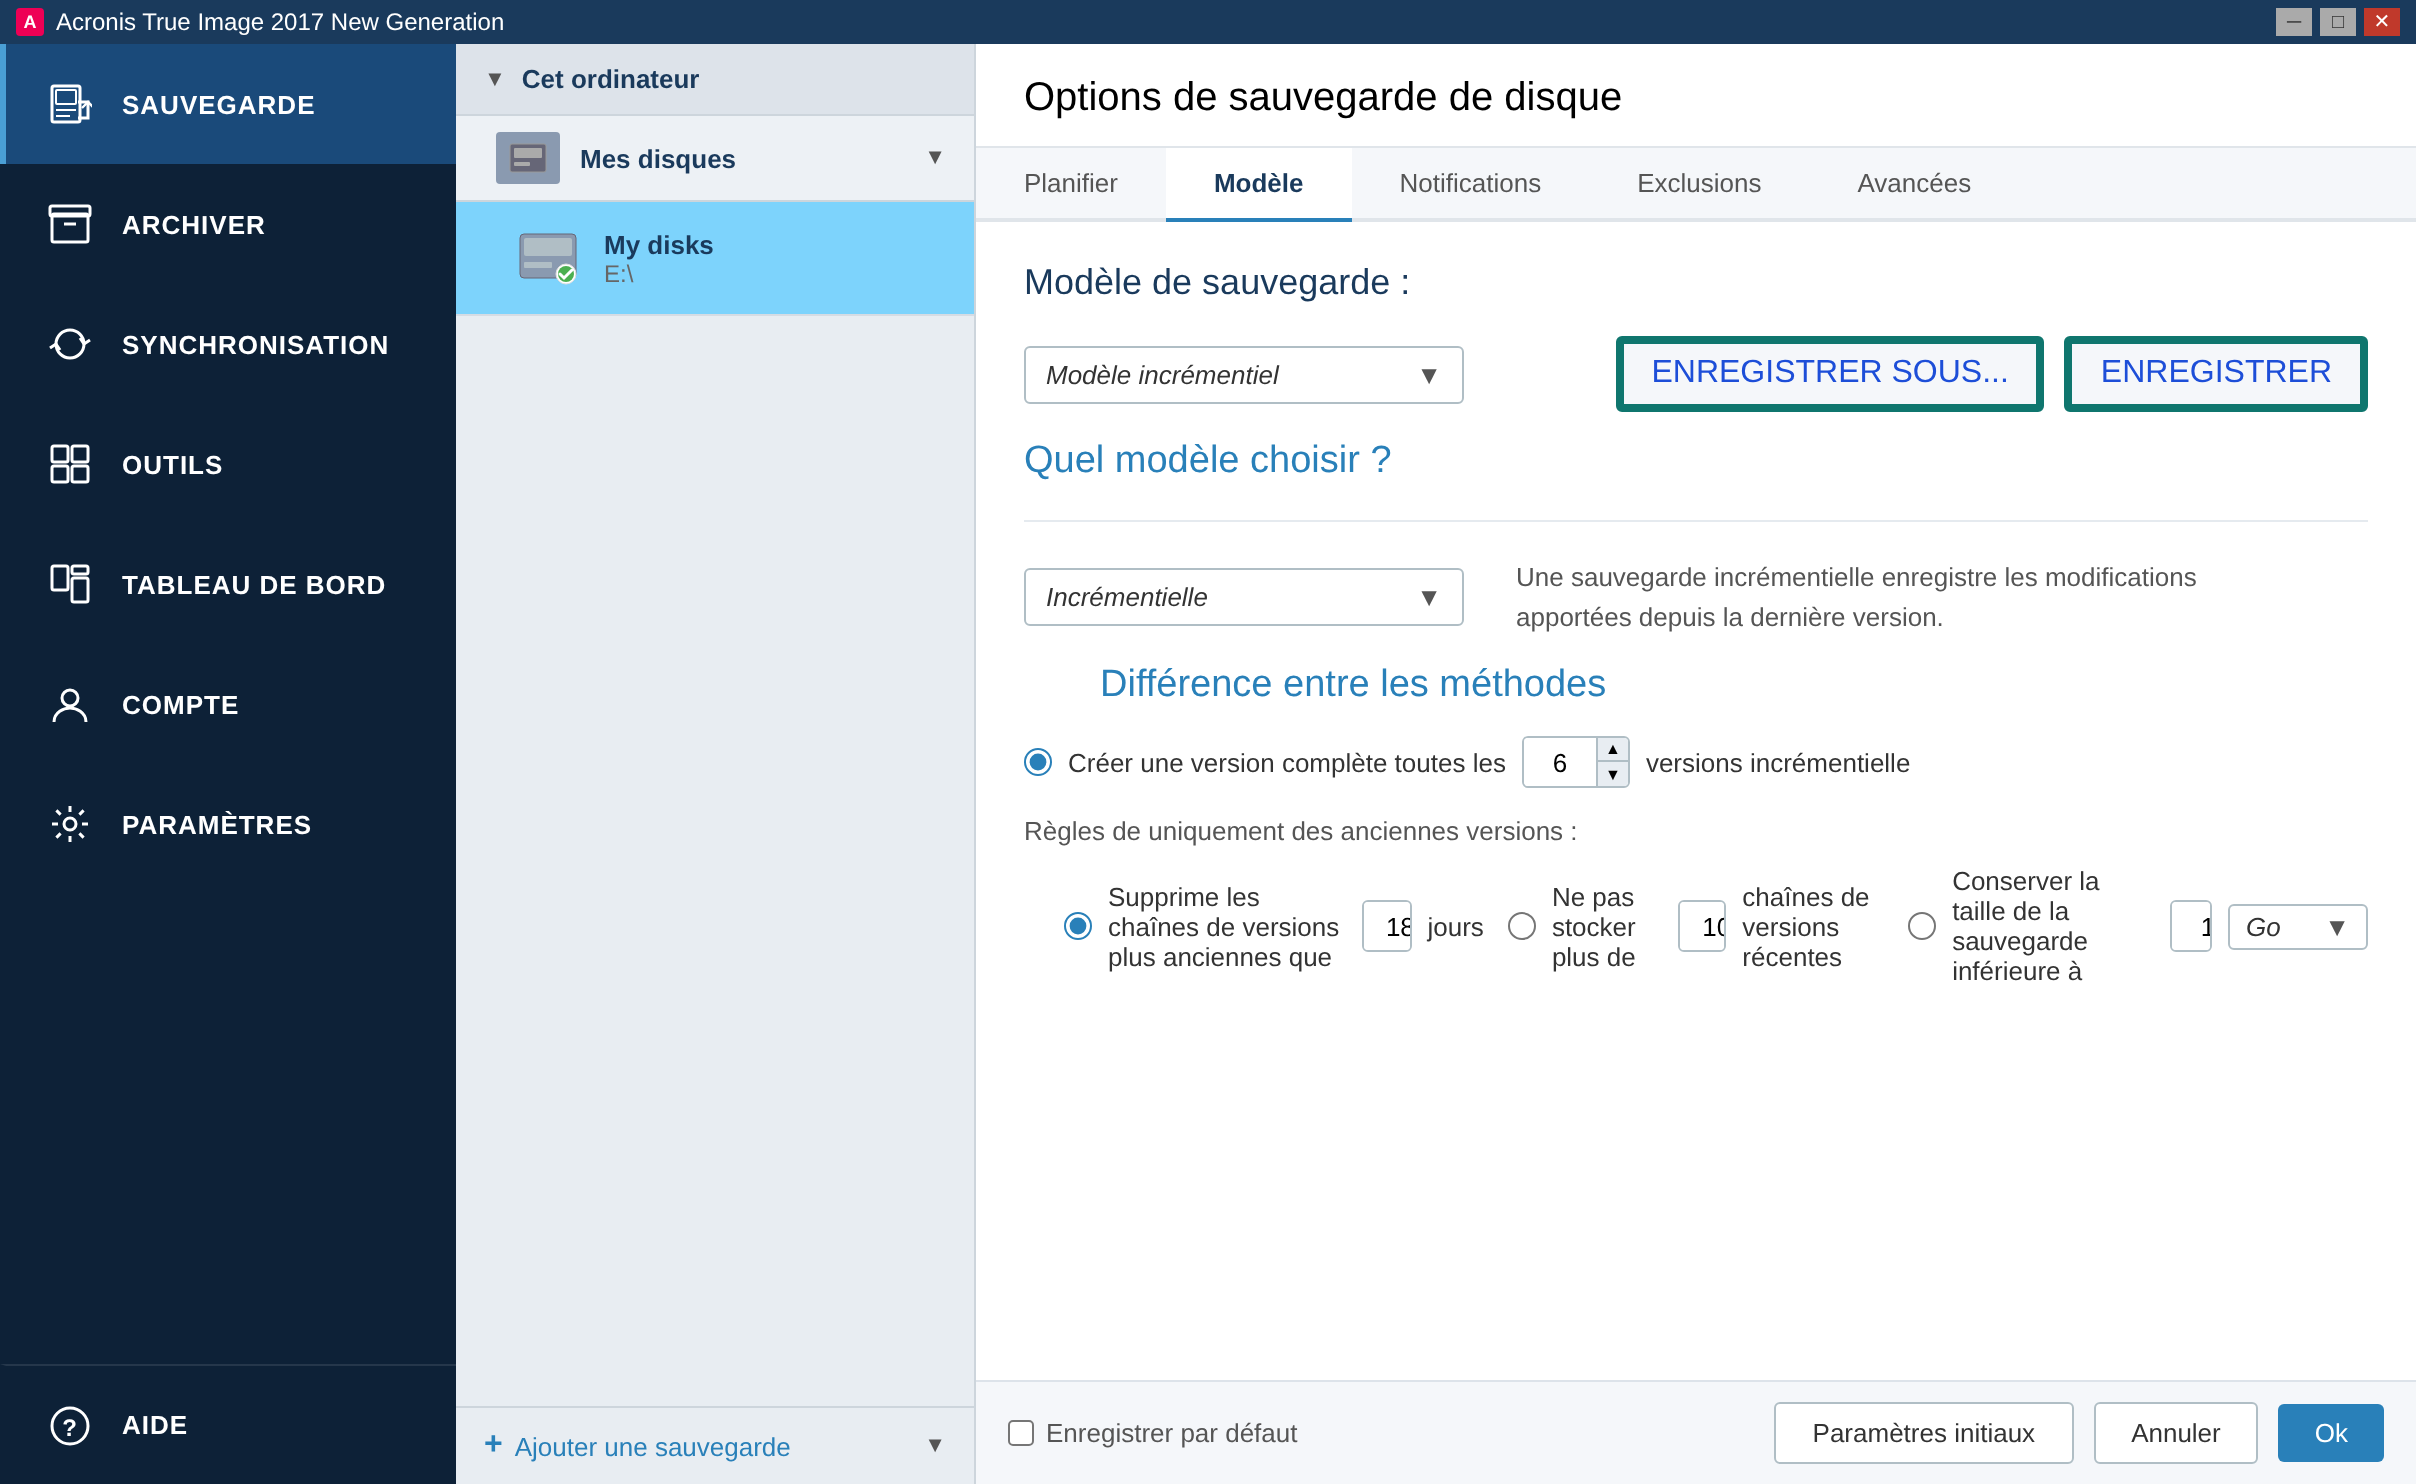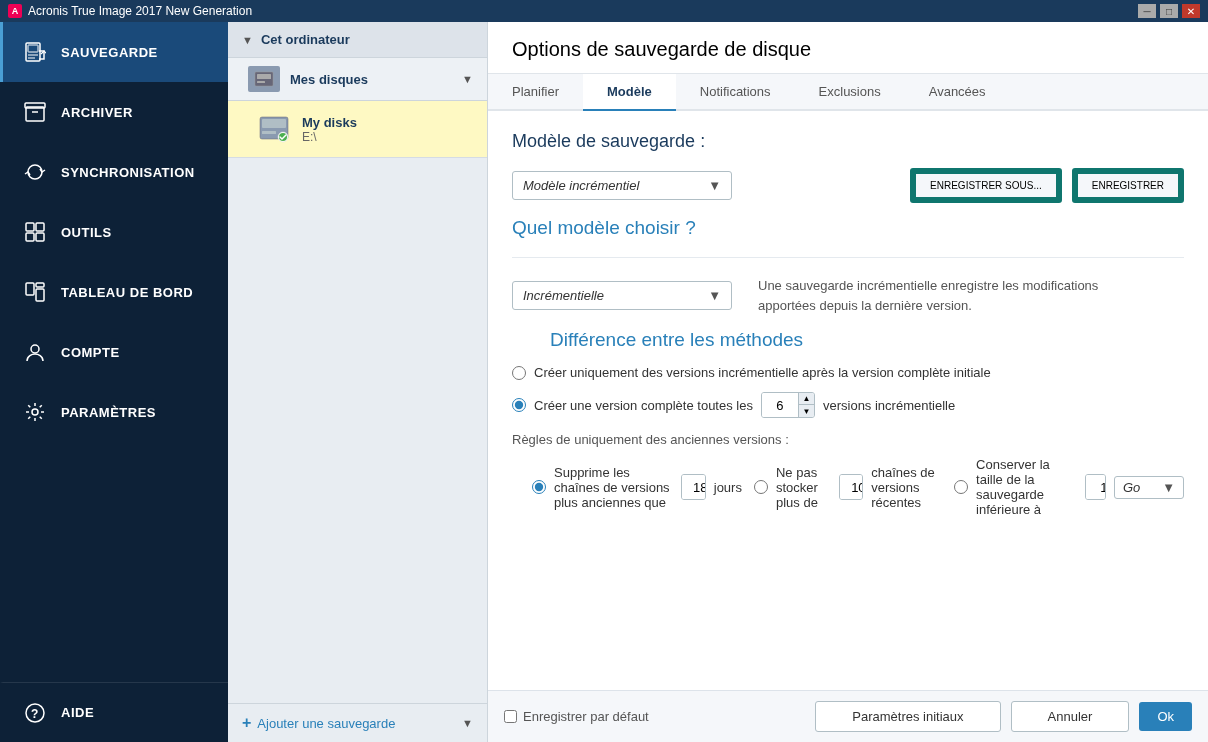--- a/index.html
+++ b/index.html
@@ -73,21 +73,21 @@
       cursor: pointer;
     }
     .bp-arrow { margin-right: 8px; color: #555; font-size: 11px; }
 
     .backup-item {
       display: flex;
       align-items: center;
       padding: 10px 14px 10px 28px;
       cursor: pointer;
       border-bottom: 1px solid #d5dce4;
-      background: #fef9c3;
+      background: #7dd3fc;
     }
     .backup-item-icon { width: 36px; height: 36px; display: flex; align-items: center; justify-content: center; margin-right: 10px; flex-shrink: 0; position: relative; }
     .backup-item-info { flex: 1; }
     .backup-item-name { font-weight: 600; color: #1a3a5c; font-size: 13px; }
     .backup-item-sub { color: #666; font-size: 12px; }
 
     .backup-panel-footer {
       margin-top: auto;
       padding: 10px 14px;
       border-top: 1px solid #cdd5dc;
@@ -147,26 +147,26 @@
       display: flex;
       align-items: center;
       gap: 6px;
       cursor: pointer;
       min-width: 200px;
       font-style: italic;
     }
     .select-box .arrow { margin-left: auto; color: #555; }
 
     .btn-outline {
-      border: 6px solid #0f766e;
+      border: 4px solid #0f766e;
       background: #f5f7fa;
       padding: 6px 14px;
       border-radius: 3px;
-      font-size: 10px;
-      color: #000000;
+      font-size: 16px;
+      color: #1d4ed8;
       cursor: pointer;
       white-space: nowrap;
     }
 
     .link-text { color: #2980b9; cursor: pointer; font-size: 19px; text-decoration: none; }
 
     .divider { border: none; border-top: 1px solid #e5eaef; margin: 18px 0; }
 
     .radio-group { display: flex; flex-direction: column; gap: 12px; margin-bottom: 14px; }
     .radio-row { display: flex; align-items: center; gap: 8px; font-size: 13px; color: #333; }
@@ -211,21 +211,21 @@
       border: none;
       padding: 7px 18px;
       border-radius: 3px;
       font-size: 13px;
       cursor: pointer;
     }
     .btn-secondary {
       background: white;
       color: #333;
       border: 1px solid #b0bec5;
-      padding: 7px 36px;
+      padding: 7px 18px;
       border-radius: 3px;
       font-size: 13px;
       cursor: pointer;
     }
     .footer-spacer { flex: 1; }
   </style>
 </head>
 <body>
 
 <div class="titlebar">
@@ -422,24 +422,20 @@
             <span class="description-text">Une sauvegarde incrémentielle enregistre les modifications apportées depuis la dernière version.</span>
           </div>
         </div>
 
         <div style="margin-bottom:14px;margin-left:38px;">
           <a class="link-text">Différence entre les méthodes</a>
         </div>
 
         <div class="radio-group">
 
-          <div class="radio-row">
-            <input type="radio" class="radio-input" name="methode_radio" style="">
-            <span>Créer uniquement des versions incrémentielle après la version complète initiale</span>
-          </div>
 
           <div class="radio-row">
             <input type="radio" class="radio-input" name="methode_radio" checked="" style="">
             <span>Créer une version complète toutes les</span>
             <div class="spinner-input">
               <input class="spinner-value" type="text" value="6" style="">
               <div class="spinner-btns">
                 <button class="spinner-btn">▲</button>
                 <button class="spinner-btn">▼</button>
               </div>

